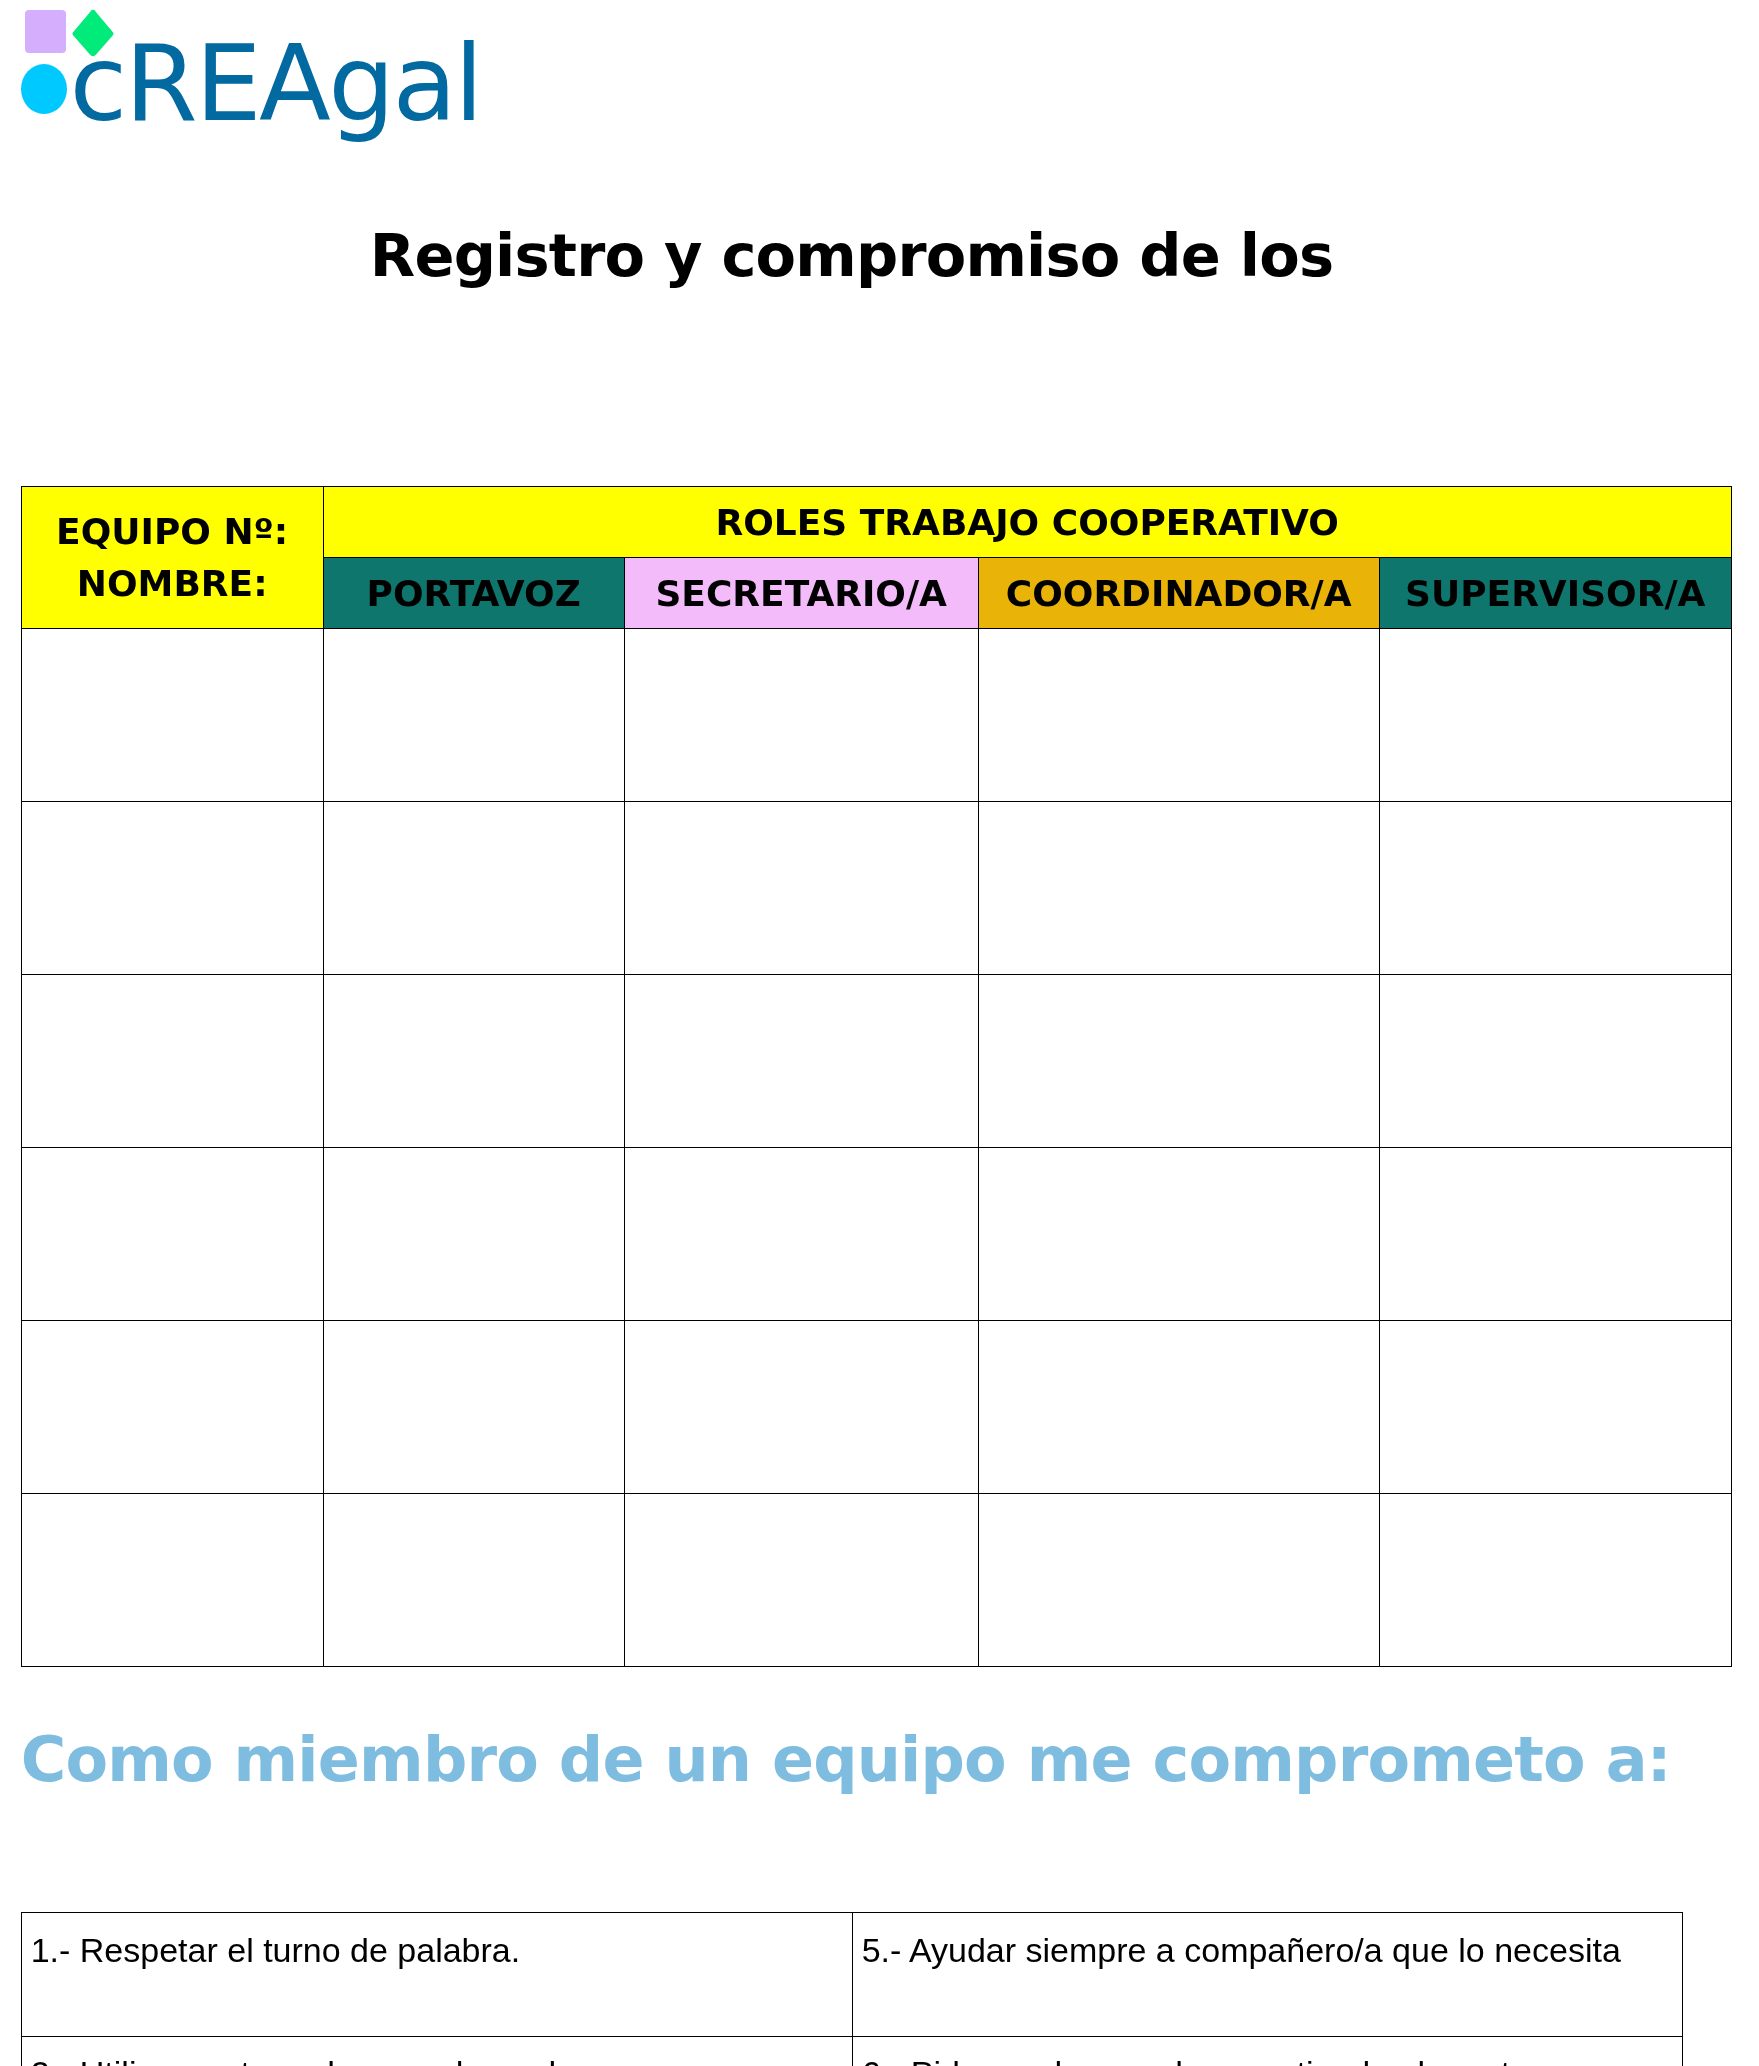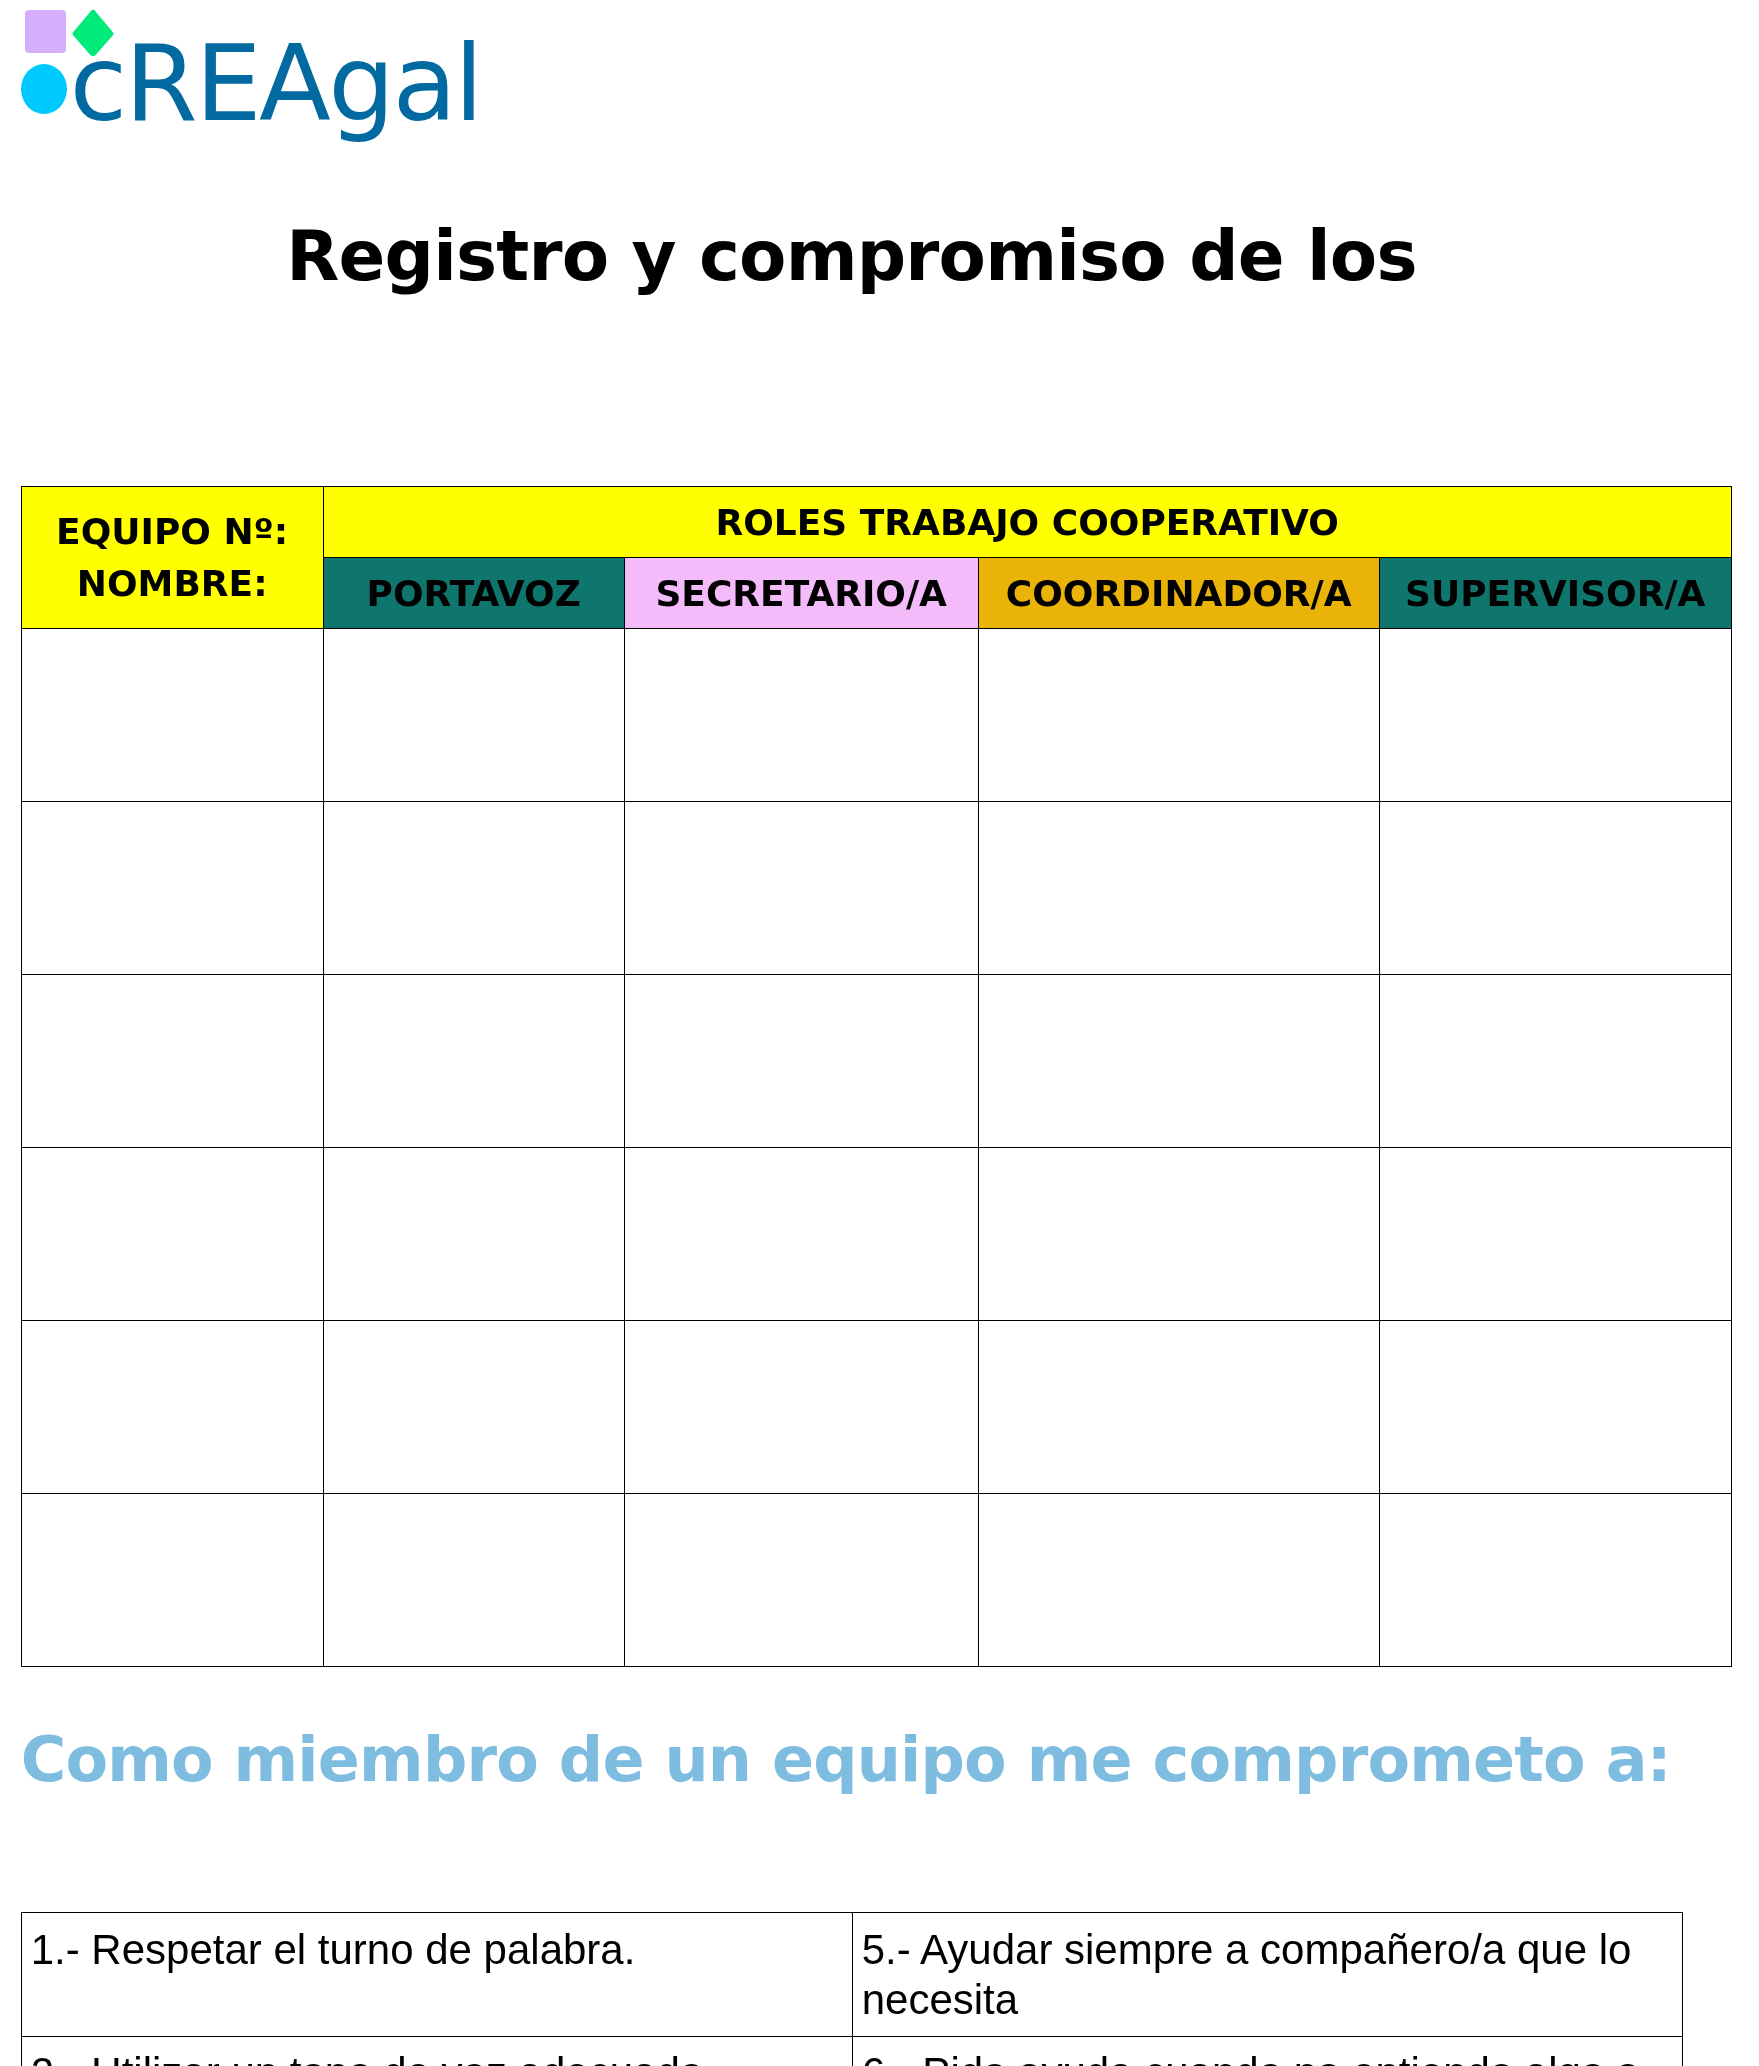--- a/index.html
+++ b/index.html
@@ -9,21 +9,21 @@
   
   .logo { position: absolute; left: 16.5px; top: 8.3px; width: 413px; height: 128px; }
   .logo .sq { position: absolute; left: 8.3px; top: 2.1px; width: 41px; height: 43px; border-radius: 4.1px; background: #D6AEFE; }
   .logo .dm { position: absolute; left: 53px; top: 0px; width: 46px; width: 46px; height: 49px; }
   .logo .cr { position: absolute; left: 4.1px; top: 56px; width: 46px; height: 50px; border-radius: 50%; background: #00C9FF; }
   .logo .word { position: absolute; left: 53px; top: 24px; font-size: 105px; line-height: 1; color: #0369a1;
                 font-family: "DejaVu Sans", sans-serif; letter-spacing: -2.5px; }
 
   
   .title { position: absolute; left: 0; width: 1703px; top: 194px; text-align: center;
-           font-family: "DejaVu Sans", sans-serif; font-weight: bold; font-size: 69px; line-height: 124px; letter-spacing: -0.8px; }
+           font-family: "DejaVu Sans", sans-serif; font-weight: bold; font-size: 59px; line-height: 124px; letter-spacing: -0.8px; }
 
   
   table { border-collapse: collapse; position: absolute; table-layout: fixed; padding-left: 36px; }
   .roles { left: 20.7px; top: 486px; width: 1711px; }
   .roles td, .roles th { border: 1.7px solid #000; padding: 0; text-align: center; vertical-align: middle;
                          font-family: "DejaVu Sans", sans-serif; font-weight: bold; font-size: 36px; }
   .roles .h1 { height: 71px; background: #FFFF00; }
   .roles .h2 { height: 71px; }
   .roles .team { background: #FFFF00; line-height: 52px; }
   .roles .c-green { background: #0f766e; }
@@ -32,21 +32,21 @@
   .roles .c-cream { background: #0f766e; }
   .roles tbody td { height: 172px; background: #fff; border-width: 1.2px; }
 
   
   .commit-heading { position: absolute; left: 20.7px; top: 1723px; font-family: "DejaVu Sans", sans-serif; font-weight: bold;
                     font-size: 62px; color: #7FBDE0; white-space: nowrap; letter-spacing: -0.8px; }
 
   
   .commit { left: 20.7px; top: 1912px; width: 1661px; }
   .commit td { border: 1.7px solid #000; vertical-align: top; padding: 11.6px 9px 4.1px 9px;
-               font-size: 42px; line-height: 50px; font-family: "Liberation Sans", sans-serif; }
+               font-size: 34px; line-height: 50px; font-family: "Liberation Sans", sans-serif; }
   .commit tr.tall td { height: 107px; }
 </style>
 </head>
 <body>
 
 <div class="logo">
   <div class="sq"></div>
   <svg class="dm" viewBox="0 0 112 118">
     <path d="M56 4 Q60 2 64 10 L104 58 Q108 62 104 66 L64 112 Q56 122 48 112 L8 66 Q4 62 8 58 L48 10 Q52 2 56 4 Z" fill="#00EB7A"></path>
   </svg>

